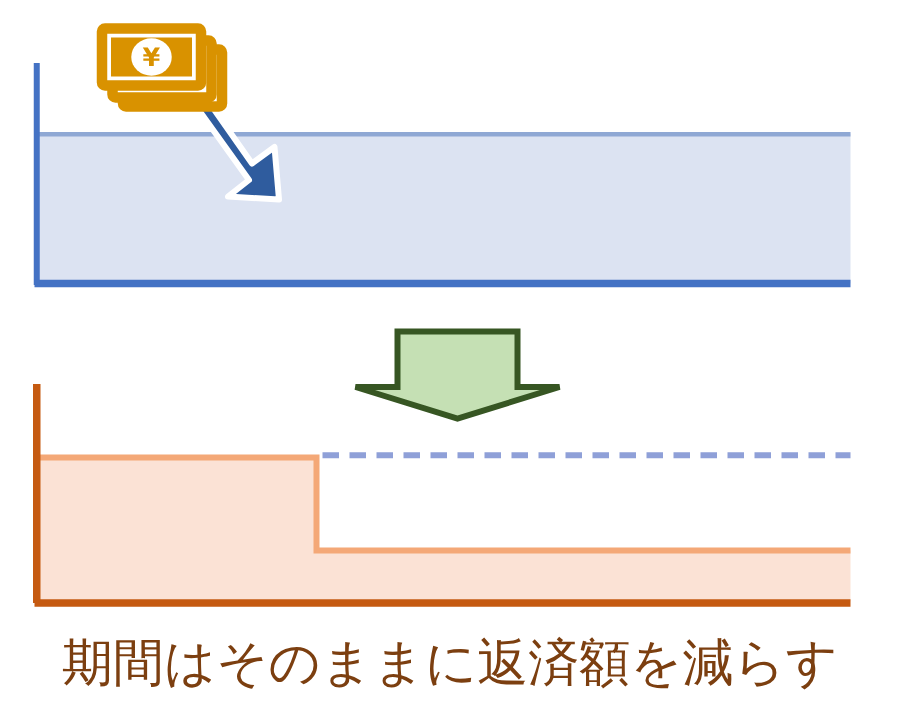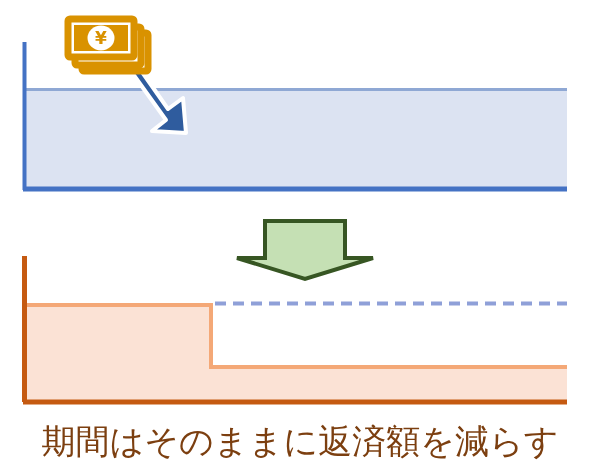--- a/index.html
+++ b/index.html
@@ -36,21 +36,21 @@
     position: absolute;
     left: 0;
     top: 418px;
     width: 600px;
     text-align: center;
     font-size: 34px;
     line-height: 48px;
     letter-spacing: 0px;
     color: #7c3f10;
     white-space: nowrap;
-    font-family: Liberation Serif, serif;
+    font-family: Liberation Sans, sans-serif;
   }
 </style>
 </head>
 <body>
 
 <div id="stage">
 
   <svg class="svg-layer" viewBox="0 0 600 473" width="600" height="473">
 
     <g>

